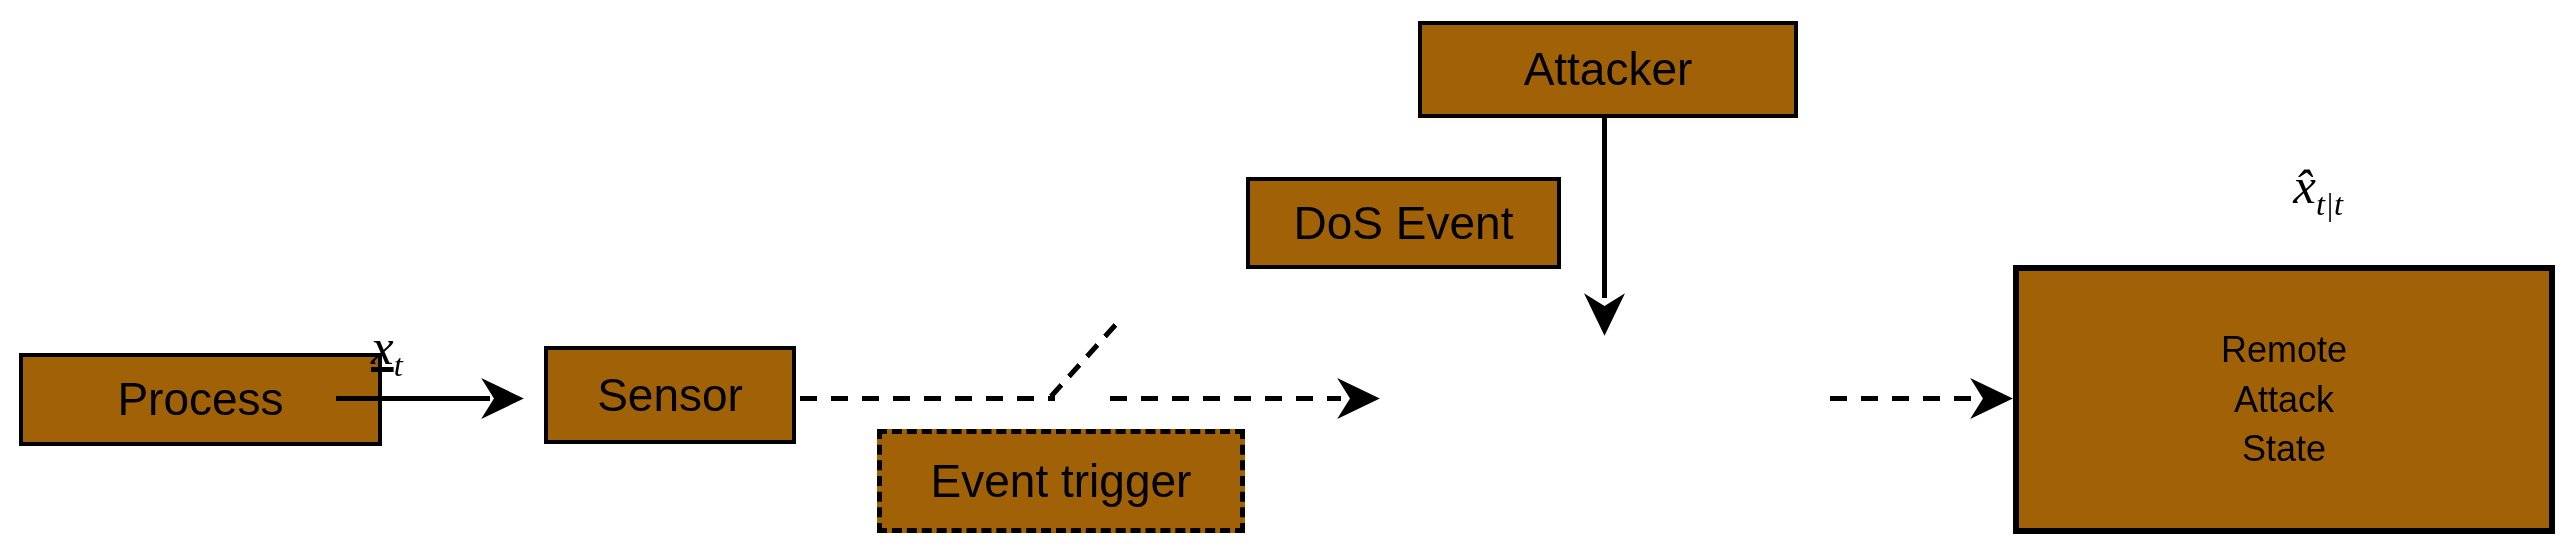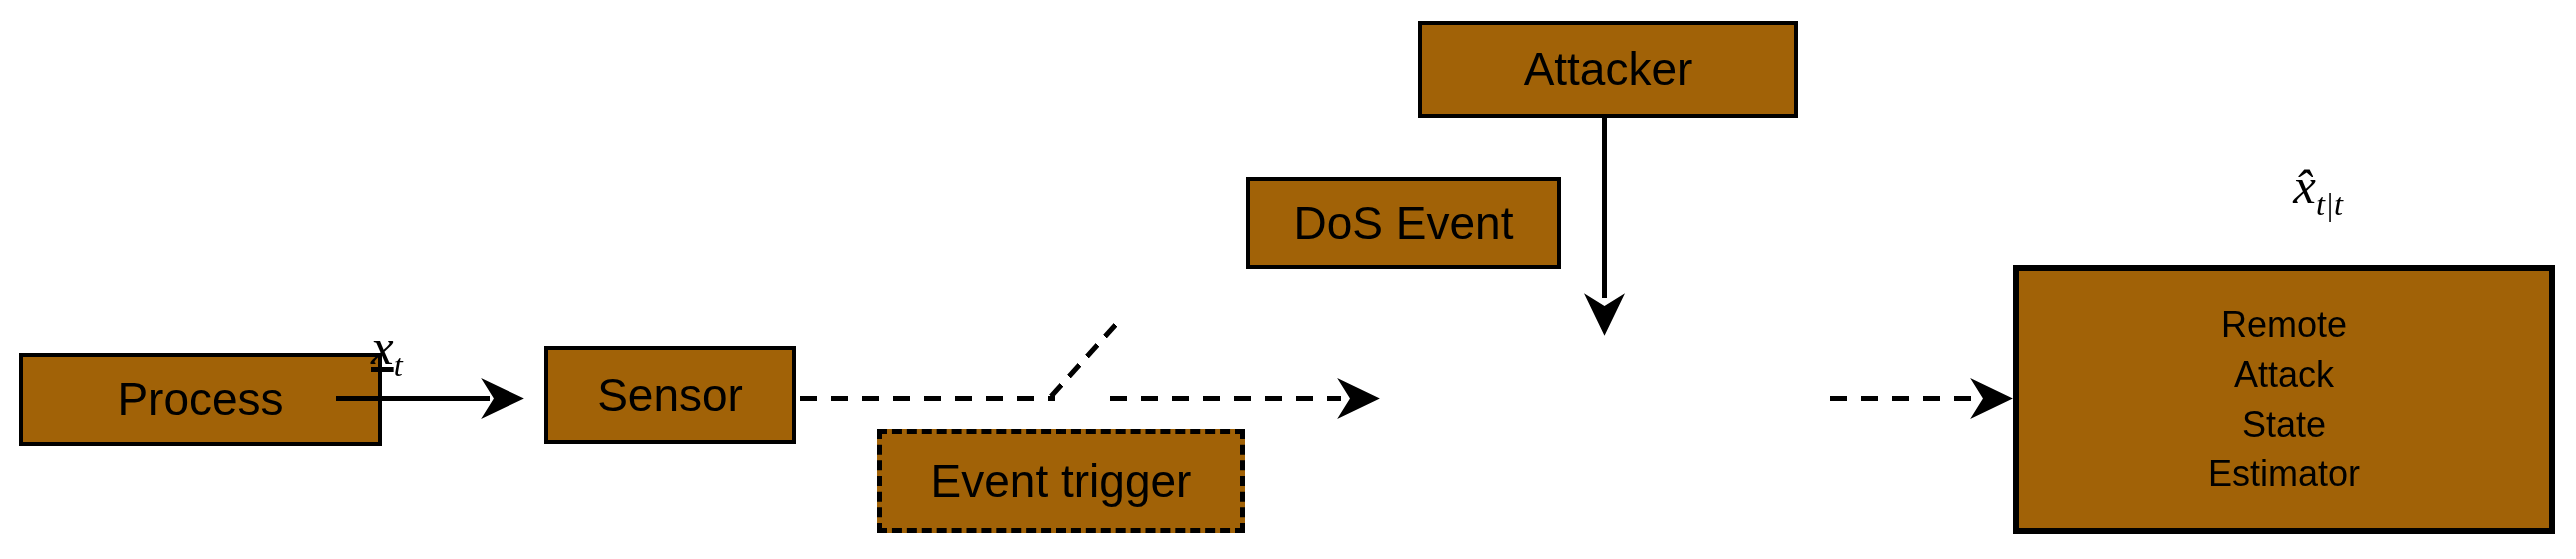--- a/index.html
+++ b/index.html
@@ -107,18 +107,17 @@
 
   <div class="math" style="left:2223px; top:157px; width:120px; text-align:right;">
     <span>x̂</span><span class="sub">t|t</span>
   </div>
 
   <div class="box thick multiline" style="left:2013px; top:265px; width:542px; height:269px; font-size:36px;">
     <span>
       <span style="display:block;">Remote</span>
       <span style="display:block;">Attack</span>
       <span style="display:block;">State</span>
-      <span style="display:block;">Estimator</span>
     </span>
   </div>
 
 </div>
 
 
 </body></html>

